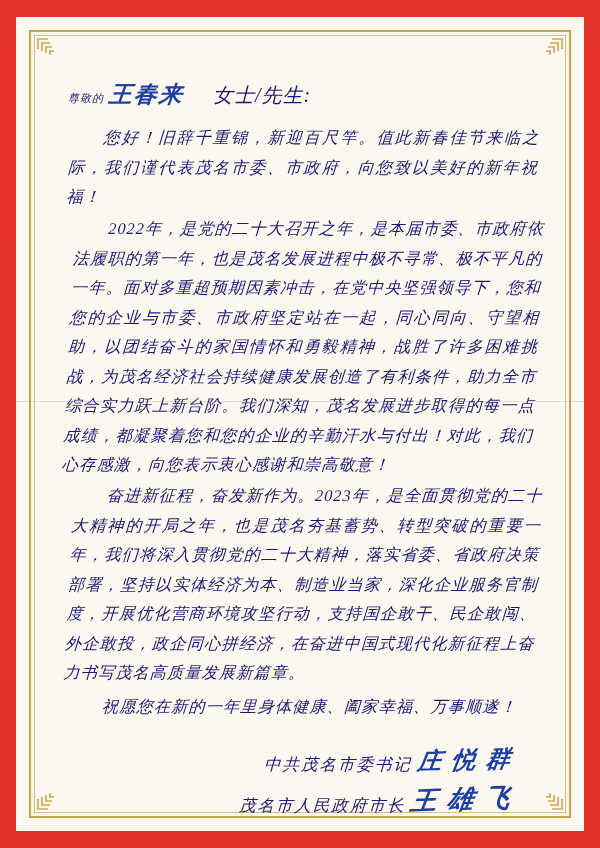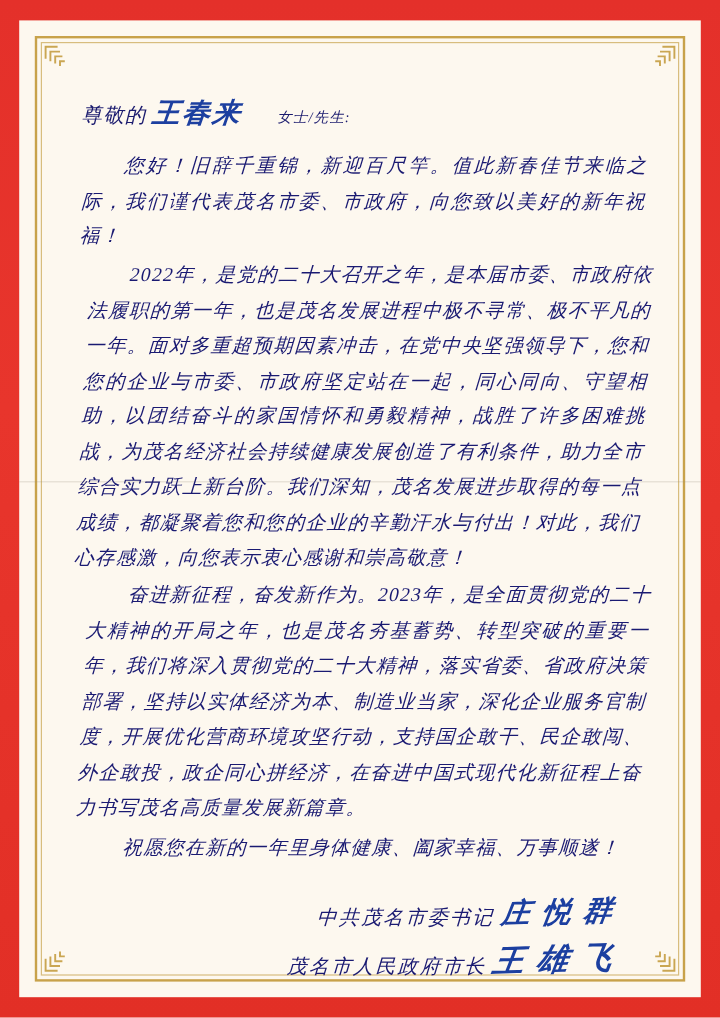--- a/index.html
+++ b/index.html
@@ -99,39 +99,39 @@
     bottom: 44px;
   }
 
   .salutation-row {
     display: flex;
     align-items: baseline;
     margin-bottom: 14px;
     white-space: nowrap;
   }
   .salutation-pre {
-    font-size: 17px;
+    font-size: 11px;
     color: #1a1a6e;
     font-family: "Liberation Serif", serif;
     font-style: italic;
     letter-spacing: 1px;
   }
   .salutation-name {
     font-size: 23px;
     color: #1c3fa0;
     font-family: "Liberation Serif", serif;
     font-style: italic;
     font-weight: bold;
     letter-spacing: 2px;
     margin: 0 3px 0 5px;
     transform: skewX(-6deg);
     display: inline-block;
   }
   .salutation-post {
-    font-size: 12px;
+    font-size: 20px;
     color: #1a1a6e;
     font-family: "Liberation Serif", serif;
     font-style: italic;
     letter-spacing: 1px;
     margin-left: 26px;
   }
 
   .para {
     font-size: 16.2px;
     line-height: 29.5px;

